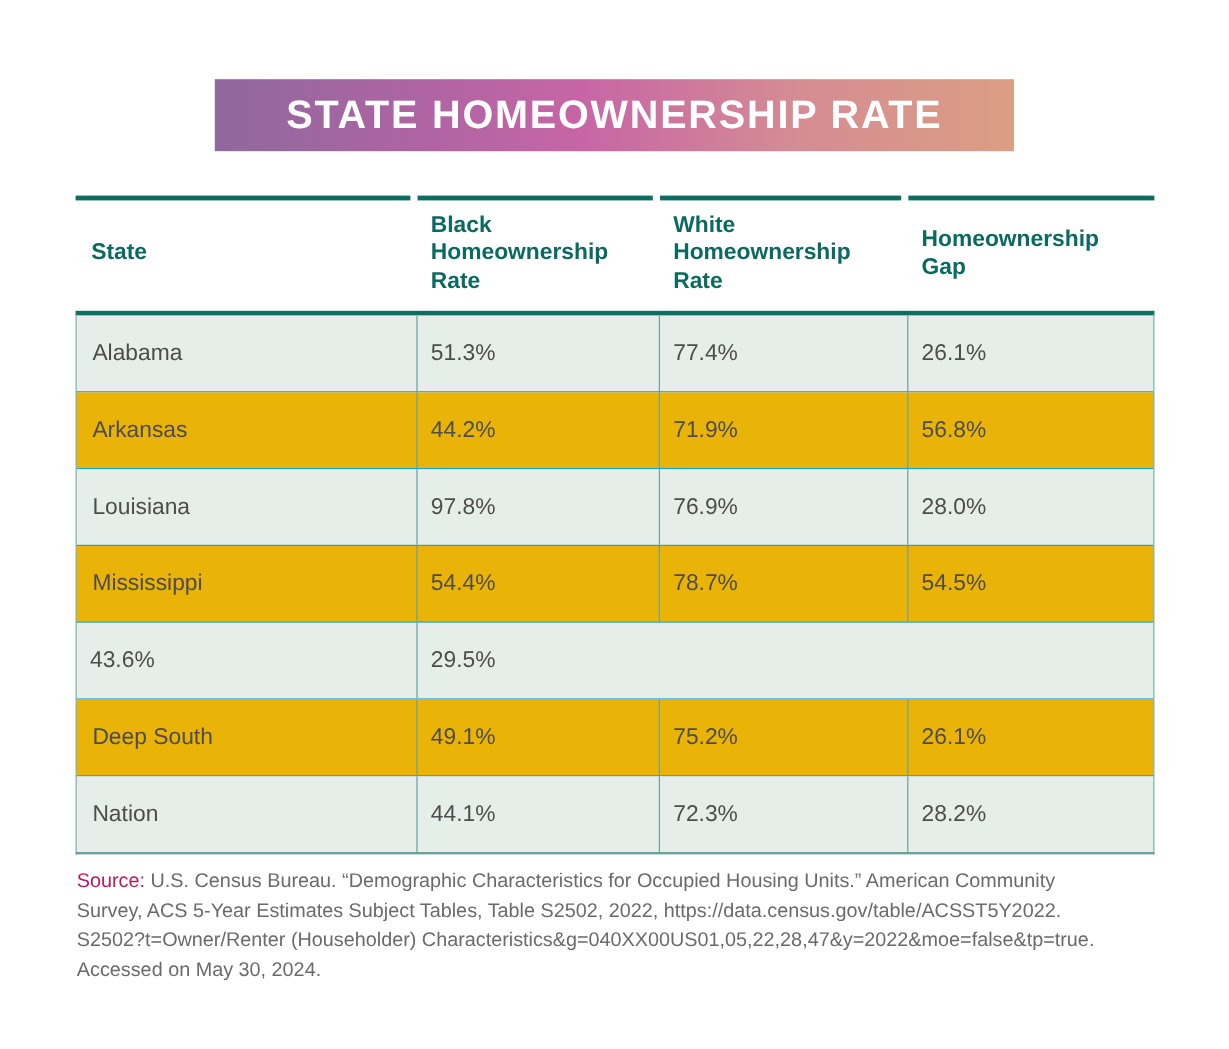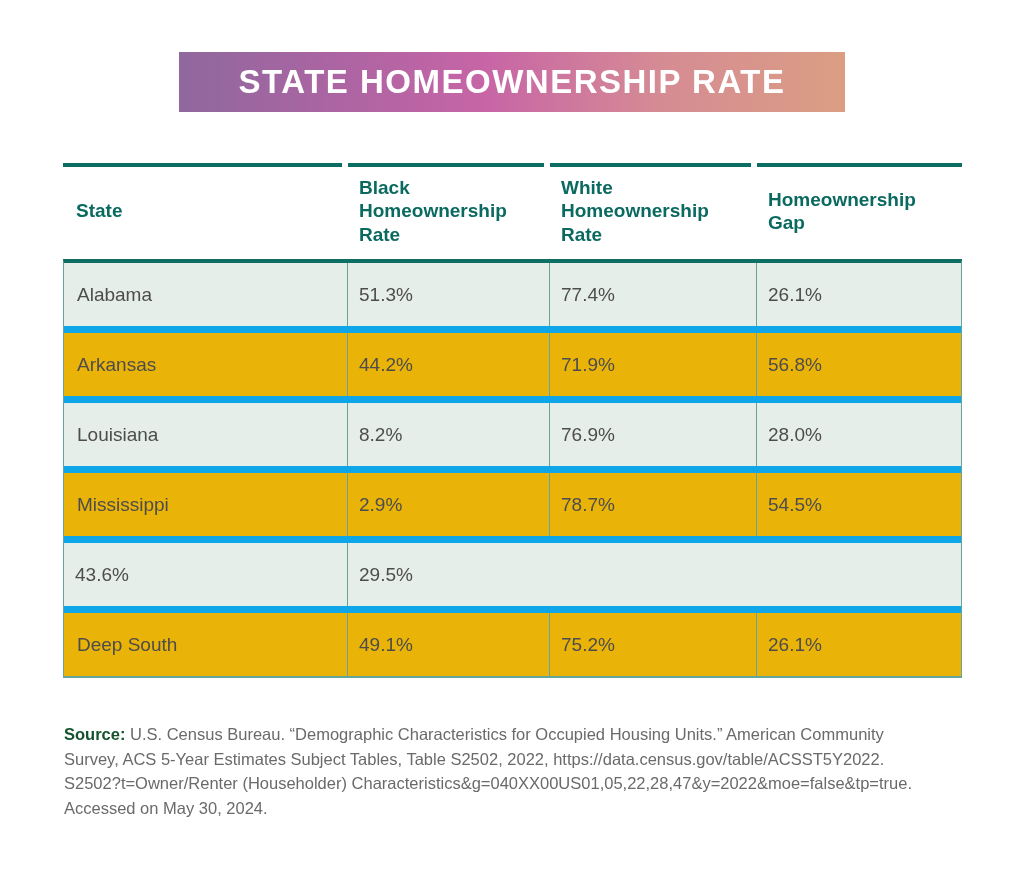--- a/index.html
+++ b/index.html
@@ -13,21 +13,21 @@
     width: 1024px;
     height: 874px;
     background: #ffffff;
     overflow: hidden;
   }
 
   
   .banner {
     position: absolute;
     left: 179px;
-    top: 52px;
+    top: 66px;
     width: 666px;
     height: 60px;
     display: flex;
     align-items: center;
     justify-content: center;
     background: linear-gradient(90deg,
       #8f689e 0%,
       #b164a3 28%,
       #c765a6 46%,
       #d58b94 72%,
@@ -82,21 +82,21 @@
     border-left: 1px solid #66a39d;
     border-right: 1px solid #66a39d;
     border-bottom: 2px solid #66a39d;
   }
   .tr {
     display: grid;
     grid-template-columns: 284px 202px 207px 205px;
     height: 63px;
     background: #eab308;
   }
-  .tr:not(:last-child) { border-bottom: 7px solid #0ea5e9; }
+  .tr:not(:last-child) { border-bottom: 1px solid #0ea5e9; }
   .tr.shaded { background: #e6eeea; }
   .td {
     display: flex;
     align-items: center;
     box-sizing: border-box;
     padding-left: 11px;
     color: #4d4d4d;
     font-size: 19px;
   }
   .td:not(:last-child) { border-right: 1px solid #66a39d; }
@@ -108,22 +108,22 @@
     left: 64px;
     top: 722px;
     width: 900px;
     margin: 0;
     font-size: 16.5px;
     line-height: 24.5px;
     color: #6a6a6a;
     white-space: pre-line;
   }
   .src-label {
-    font-weight: bold;
-    color: #14532d;
+    font-weight: normal;
+    color: #be185d;
   }
 </style>
 </head>
 <body>
 
 <div class="page">
 
   <div class="banner">
     <span class="banner-title">STATE HOMEOWNERSHIP RATE</span>
   </div>
@@ -150,40 +150,46 @@
         <div class="td c4">26.1%</div>
       </div>
       <div class="tr">
         <div class="td c1">Arkansas</div>
         <div class="td c2">44.2%</div>
         <div class="td c3">71.9%</div>
         <div class="td c4">56.8%</div>
       </div>
       <div class="tr shaded">
         <div class="td c1">Louisiana</div>
-        <div class="td c2">8.2%</div>
+        <div class="td c2">97.8%</div>
         <div class="td c3">76.9%</div>
         <div class="td c4">28.0%</div>
       </div>
       <div class="tr">
         <div class="td c1">Mississippi</div>
-        <div class="td c2">2.9%</div>
+        <div class="td c2">54.4%</div>
         <div class="td c3">78.7%</div>
         <div class="td c4">54.5%</div>
       </div>
       <div class="tr shaded">
         <div class="td c2">43.6%</div>
         <div class="td c4">29.5%</div>
       </div>
       <div class="tr">
         <div class="td c1">Deep South</div>
         <div class="td c2">49.1%</div>
         <div class="td c3">75.2%</div>
         <div class="td c4">26.1%</div>
       </div>
+      <div class="tr shaded">
+        <div class="td c1">Nation</div>
+        <div class="td c2">44.1%</div>
+        <div class="td c3">72.3%</div>
+        <div class="td c4">28.2%</div>
+      </div>
     </div>
 
   </div>
 
   <p class="source"><span class="src-label">Source:</span><span> U.S. Census Bureau. “Demographic Characteristics for Occupied Housing Units.” American Community
 Survey, ACS 5-Year Estimates Subject Tables, Table S2502, 2022, https://data.census.gov/table/ACSST5Y2022.
 S2502?t=Owner/Renter (Householder) Characteristics&amp;g=040XX00US01,05,22,28,47&amp;y=2022&amp;moe=false&amp;tp=true.
 Accessed on May 30, 2024.</span></p>
 
 </div>

